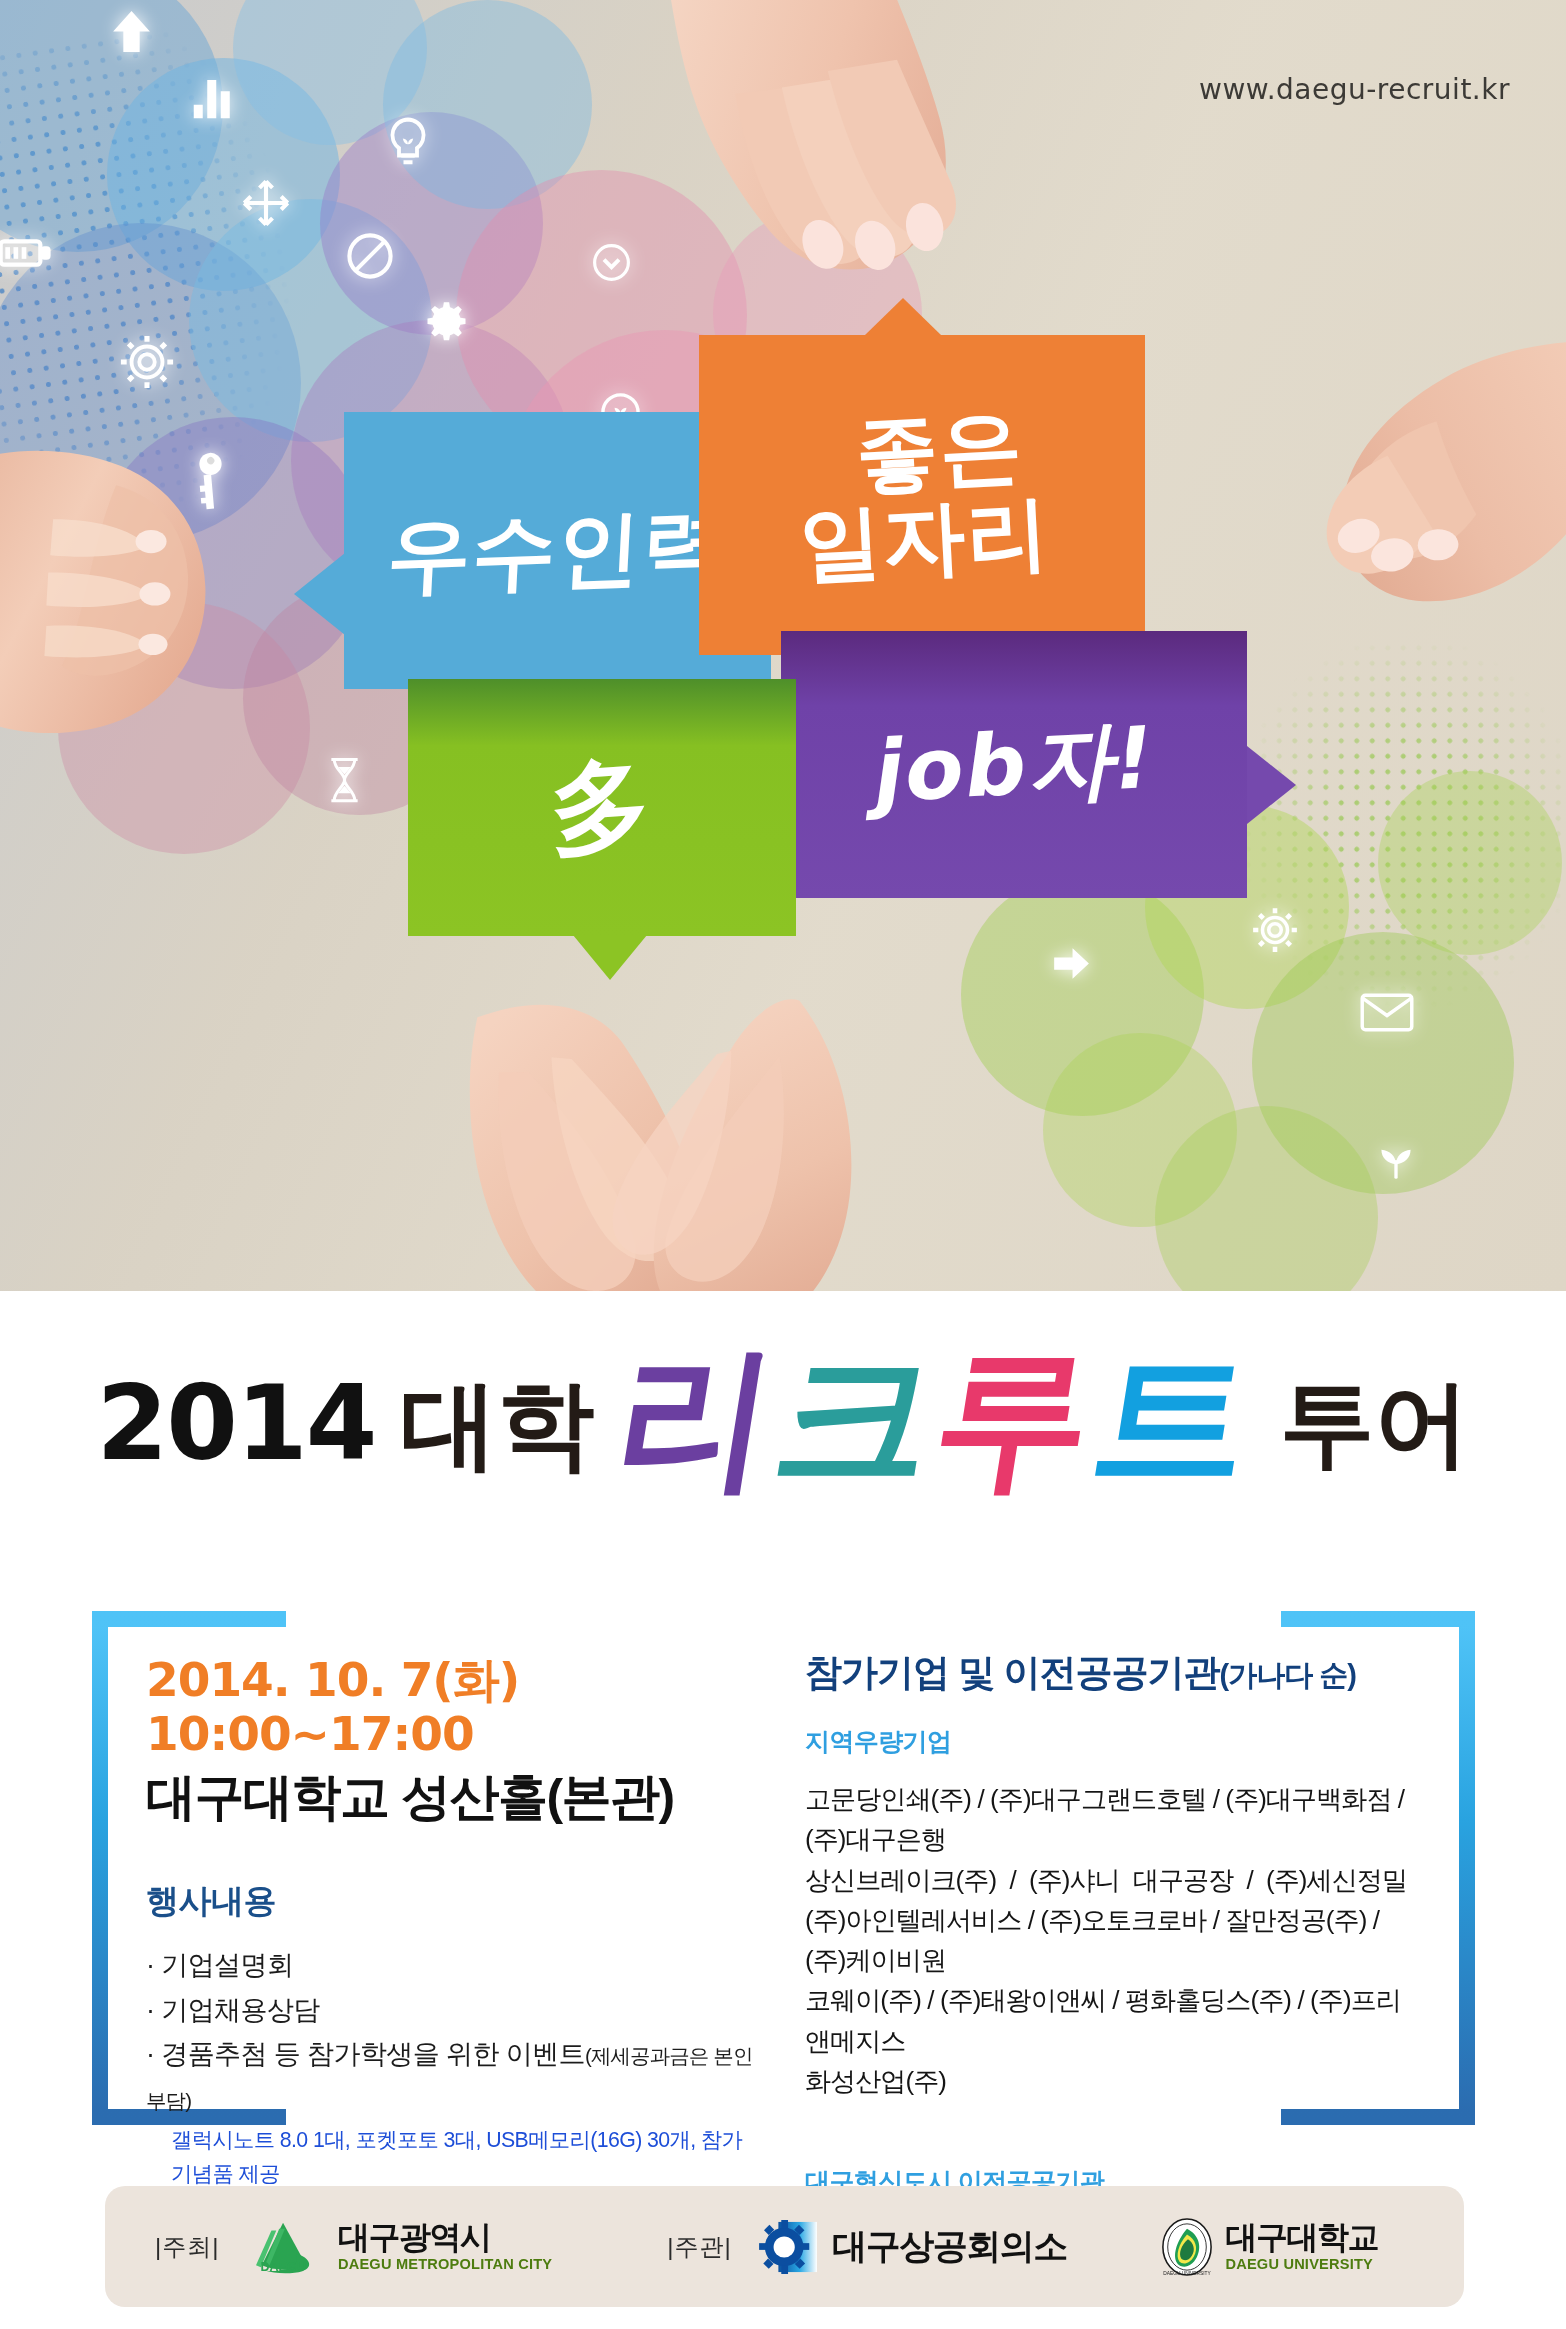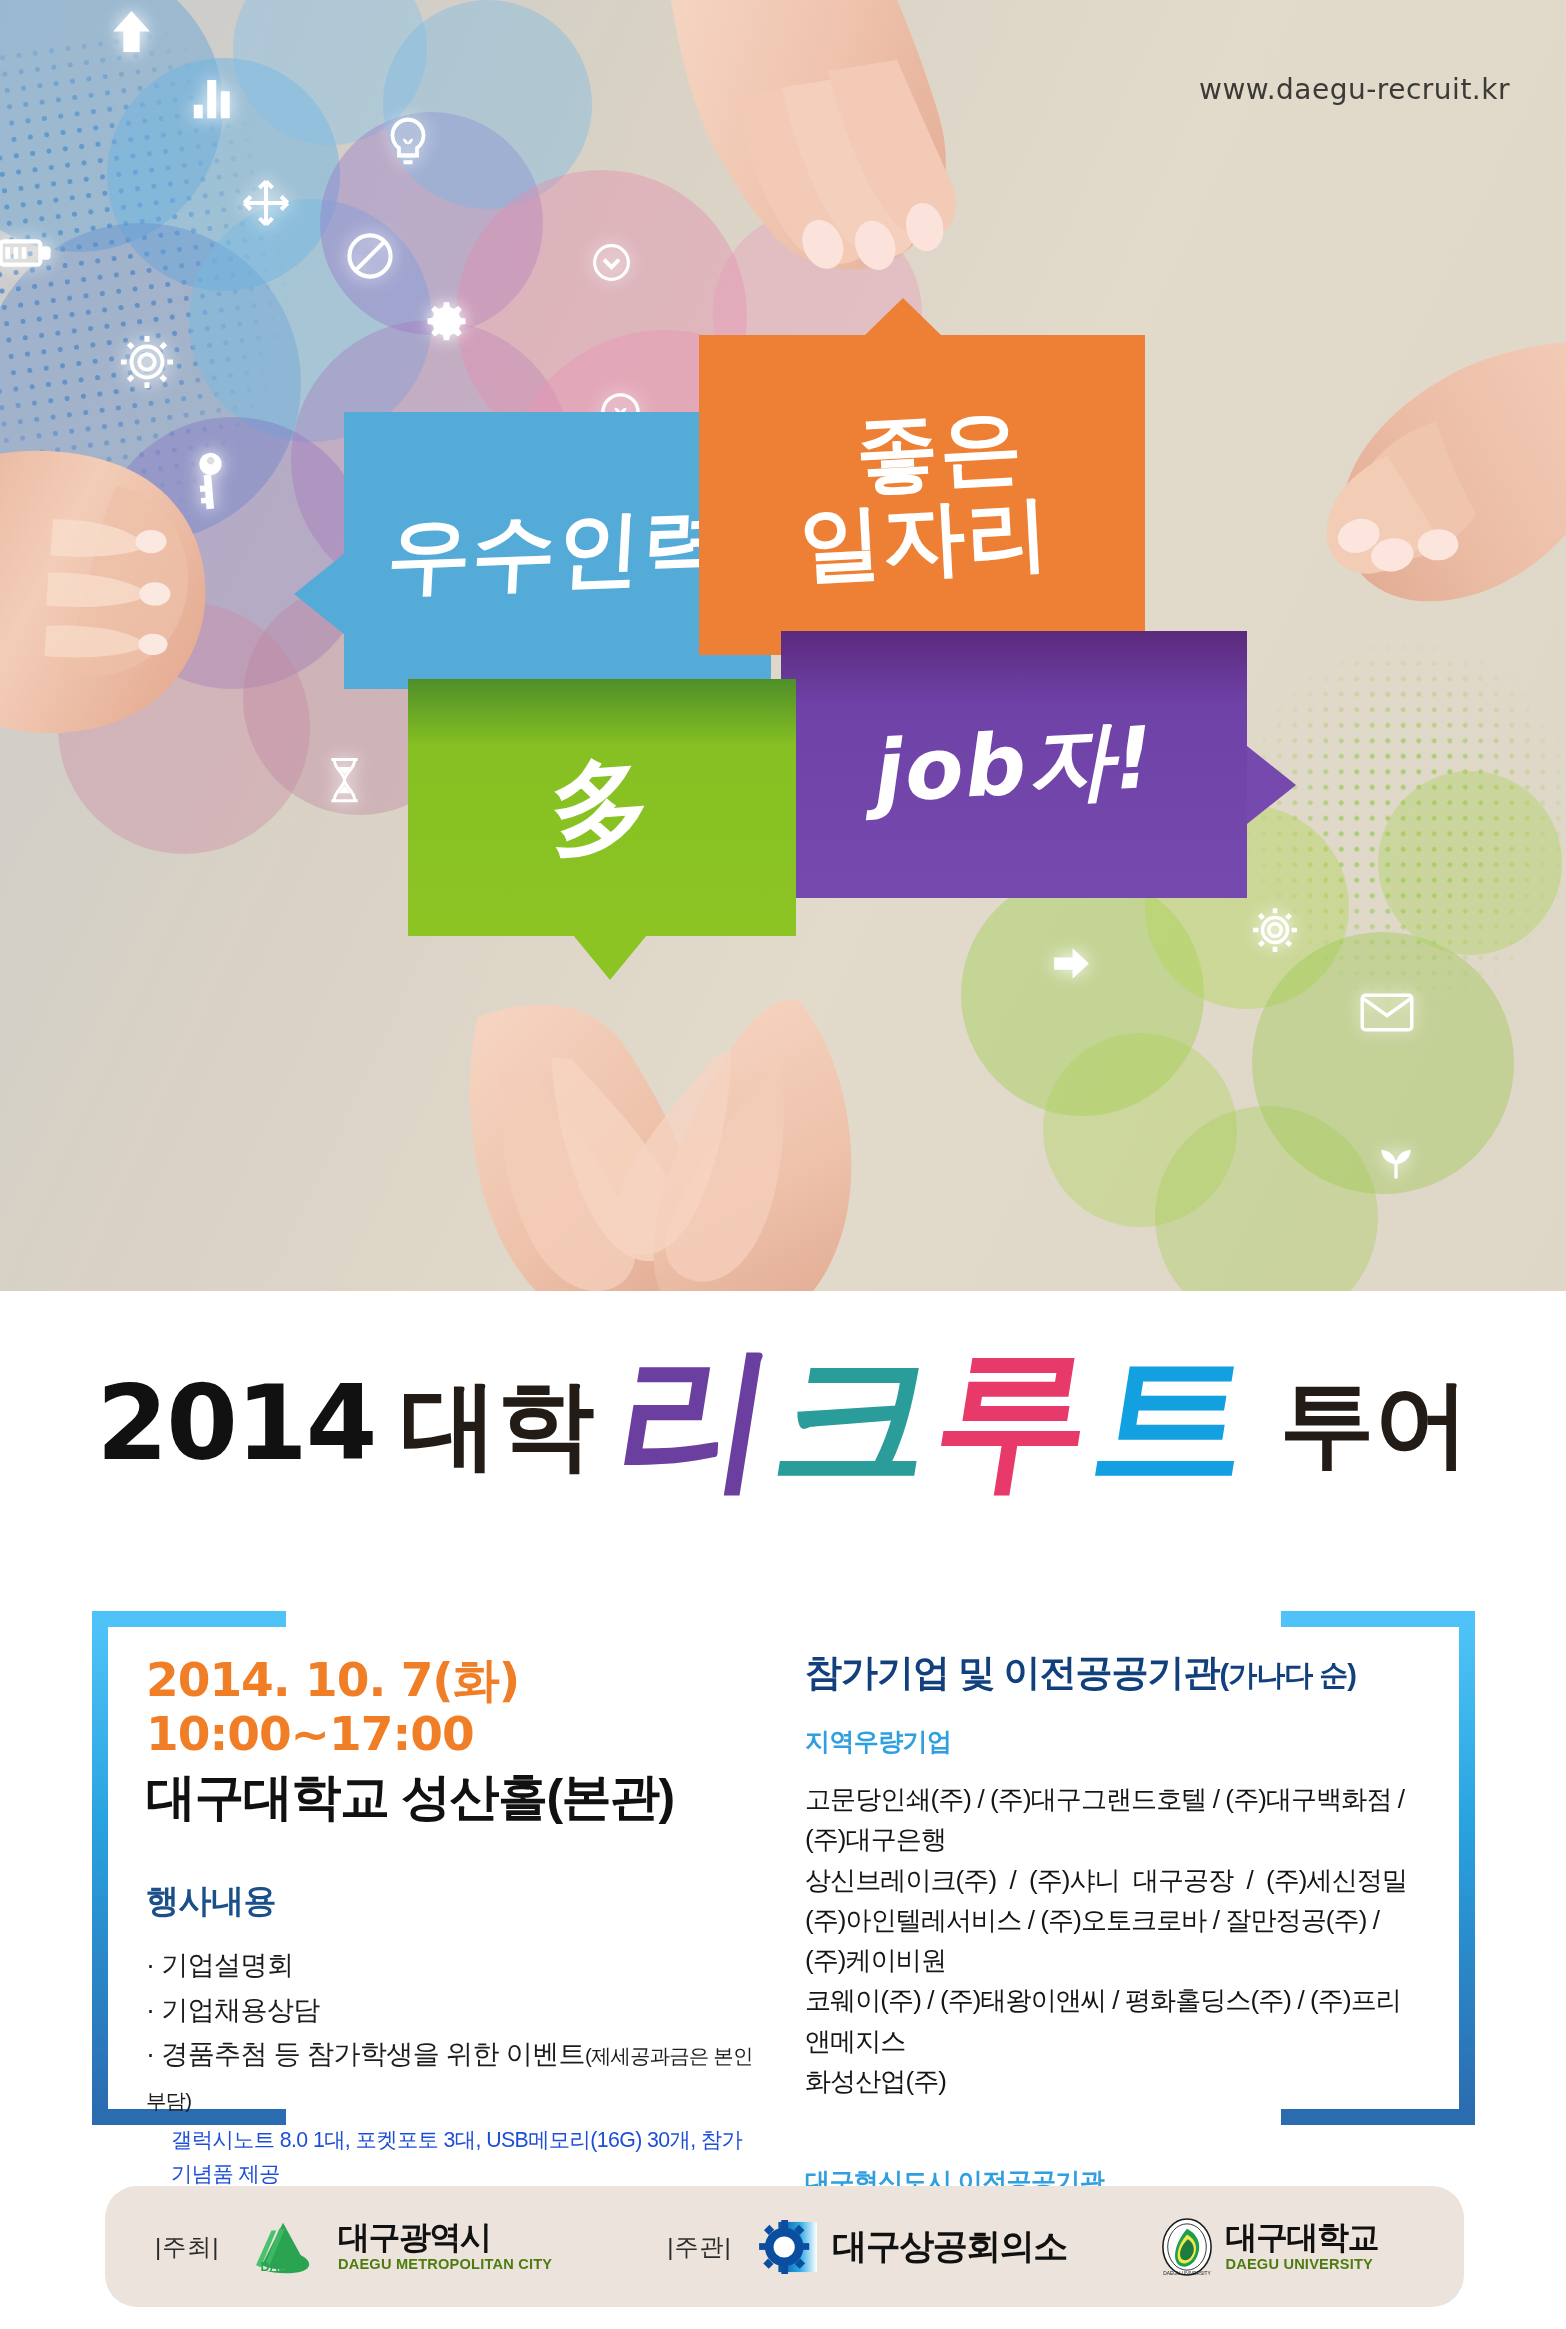--- a/index.html
+++ b/index.html
@@ -278,21 +278,21 @@
     font-size: 24px; color: #151515; margin-top: 9.7px;
     letter-spacing: -0.8px;
   }
 
   
   .footer {
     position: absolute;
     left: 105px; top: 2186px;
     width: 1359px; height: 121px;
     background: #ece4dc;
-    border-radius: 32px;
+    border-radius: 20px;
     display: flex; align-items: center;
   }
   .f-group { display: flex; align-items: center; }
   .f-tag {
     font-size: 24px; color: #2b2b2b;
     letter-spacing: 1px; white-space: nowrap;
   }
   .f-logo-text { display: flex; flex-direction: column; justify-content: center; }
   .f-ko { font-size: 32px; font-weight: 700; color: #111; letter-spacing: -1.5px; line-height: 1.05; }
   .f-en { font-size: 14.6px; font-weight: 700; color: #4d7c0f; letter-spacing: 0.2px; margin-top: 1.9px; }

